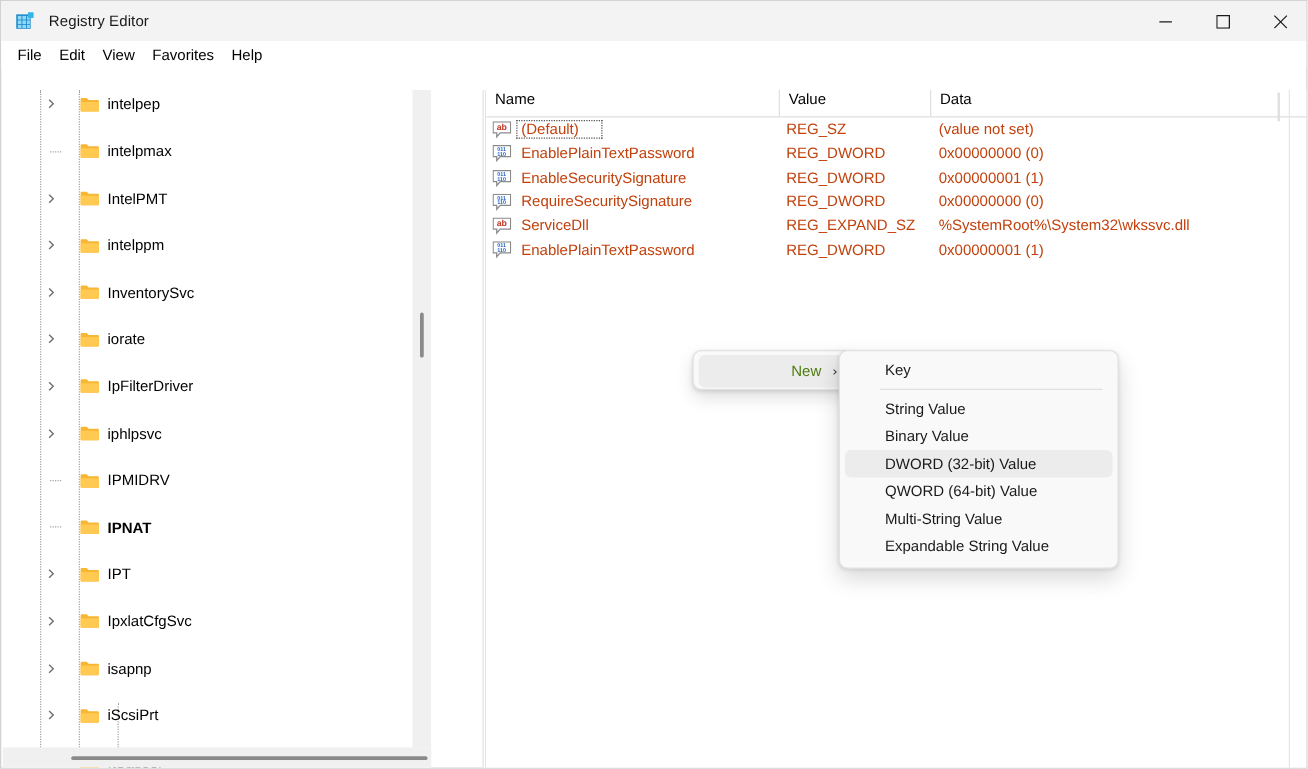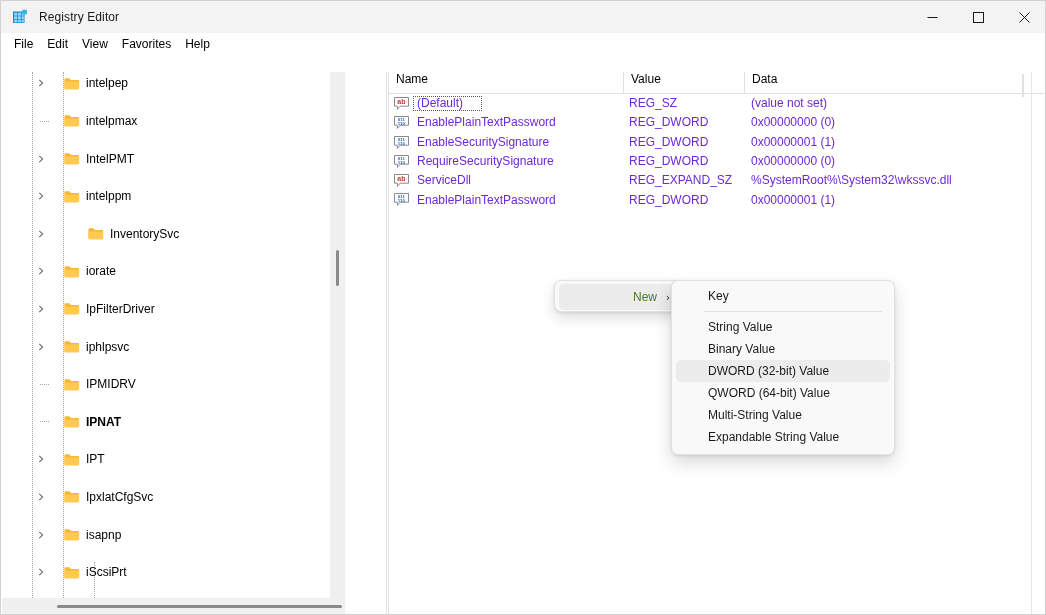--- a/index.html
+++ b/index.html
@@ -232,21 +232,21 @@
   .lv-row {
     position: relative;
     height: 19.3px;
     display: flex;
     align-items: center;
     white-space: nowrap;
   }
   .cell {
     position: absolute;
     font-size: 12px;
-    color: #6d28d9;
+    color: #c2410c;
     line-height: 19px;
   }
   .c-name { left: 28px; }
   .c-type { left: 240px; }
   .c-data { left: 362px; }
   .vicon {
     position: absolute;
     left: 5px; top: 3px;
     width: 15px; height: 14px;
   }
@@ -443,21 +443,21 @@
               </svg></span>
             <span class="tlabel">intelppm</span>
           </span>
         </div>
         <div class="tnode" style="top: 75.2px;">
           <span class="chev" style="left:32px;">
             <svg width="8" height="8" viewBox="0 0 8 8">
               <polyline points="2.3,0.8 5.6,4 2.3,7.2" fill="none" stroke="#6d6d6d" stroke-width="1.1"></polyline>
             </svg>
           </span>
-          <span style="display:inline-flex;align-items:center;margin-left:86px;">
+          <span style="display:inline-flex;align-items:center;margin-left:62px;">
             <span class="folder"><svg width="16" height="13" viewBox="0 0 16 13">
                 <path d="M0.5 2.2 C0.5 1.7 0.9 1.3 1.4 1.3 L5.4 1.3 L6.9 2.9 L14.2 2.9 C14.7 2.9 15.1 3.3 15.1 3.8 L15.1 11.3 C15.1 11.8 14.7 12.2 14.2 12.2 L1.4 12.2 C0.9 12.2 0.5 11.8 0.5 11.3 Z" fill="#f8b733"></path>
                 <path d="M0.5 4.6 L15.1 4.6 L15.1 11.3 C15.1 11.8 14.7 12.2 14.2 12.2 L1.4 12.2 C0.9 12.2 0.5 11.8 0.5 11.3 Z" fill="#ffc952"></path>
               </svg></span>
             <span class="tlabel">InventorySvc</span>
           </span>
         </div>
         <div class="tnode" style="top: 94px;">
           <span class="chev" style="left:32px;">
             <svg width="8" height="8" viewBox="0 0 8 8">

